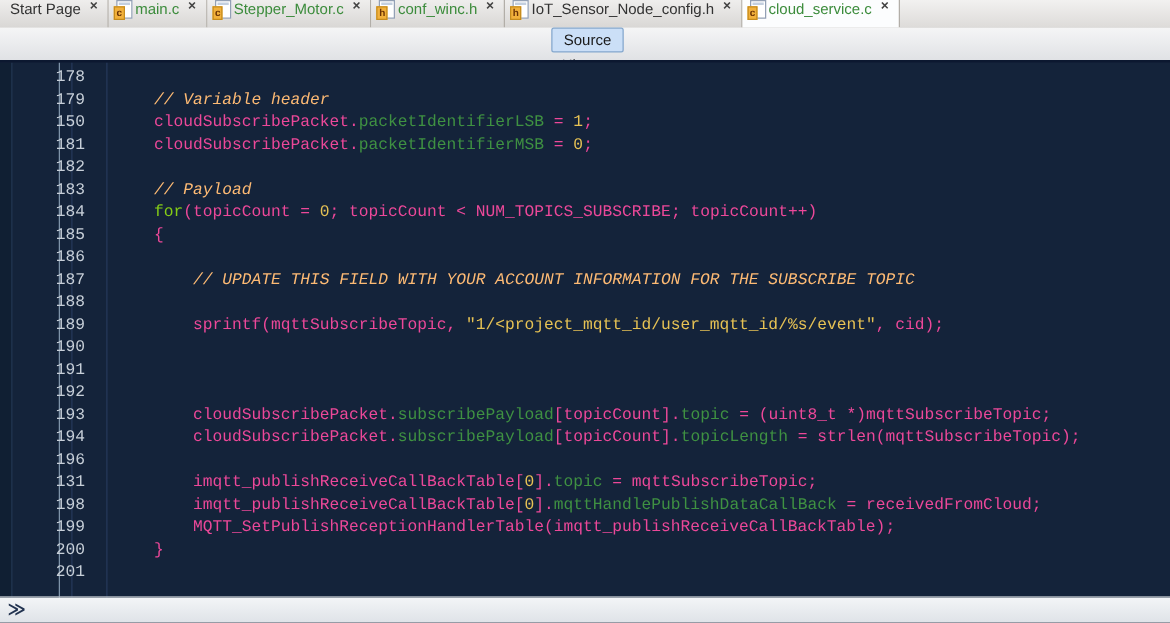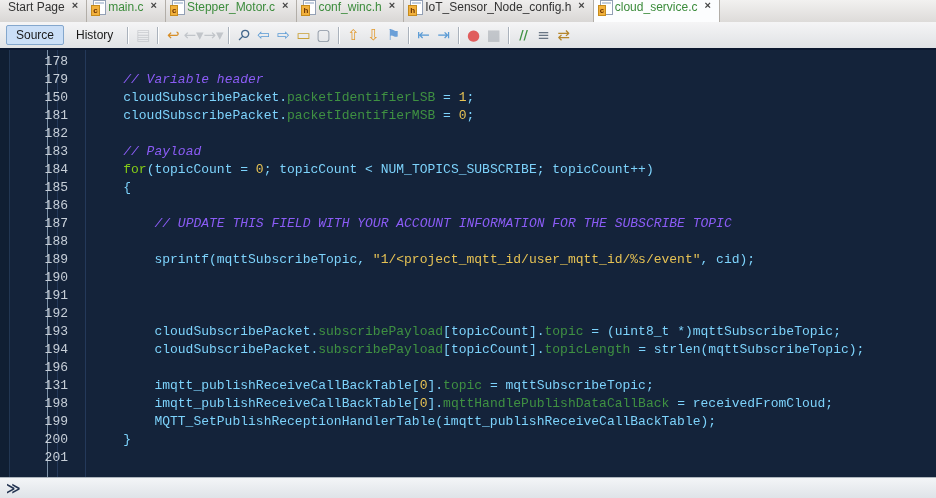--- a/index.html
+++ b/index.html
@@ -21,21 +21,21 @@
   .tclose{font-weight:bold;font-size:11px;color:#444;padding:0 1px;line-height:10px;}
   .ficon{display:inline-block;width:11px;height:13px;background:#fff;
          border:1px solid #93a0b5;position:relative;flex:none;}
   .ficon::before{content:"";position:absolute;top:1px;left:1px;right:1px;height:2px;background:#c3cfdf;}
   .ficon b{position:absolute;left:-3px;bottom:-2px;background:#f2b13c;color:#6b3305;
            font:bold 8px/9px "Liberation Sans",sans-serif;padding:0 1px;border:1px solid #c68c1d;}
 
   
   .toolbar{position:absolute;top:22px;left:0;right:0;height:26px;
            background:linear-gradient(#f5f5f6,#e0e2e5);
-           border-bottom:1px solid #9fb0c0;display:flex;align-items:center;}
+           border-bottom:1px solid #9fb0c0;display:flex;align-items:center;flex-direction:column;}
   .btn-source{margin:0 2px 0 6px;padding:2px 9px;background:#cbdff7;
               border:1px solid #84a7cd;border-radius:2px;font-size:12px;color:#1a1a1a;}
   .btn-history{padding:3px 10px;font-size:12px;color:#1a1a1a;background:transparent;border:none;}
   .tb-sep{width:1px;height:17px;background:#aab2bc;border-right:1px solid #fff;margin:0 4px;flex:none;}
   .tb-icon{display:inline-block;min-width:20px;text-align:center;
            font:15px/22px "DejaVu Sans",sans-serif;cursor:default;flex:none;}
   .tb-icon.small{font-size:12px;font-weight:bold;}
   .tb-icon.disabled{opacity:.5;}
   .tb-icon.rot{transform:rotate(45deg);}
 
@@ -45,22 +45,22 @@
   .glyph-strip{position:absolute;top:0;bottom:0;left:0;width:9px;background:#101f33;
                border-right:1px solid #223753;}
   .gutter-border{position:absolute;top:0;bottom:0;left:47px;width:1px;background:#7e93a9;}
   .iguide{position:absolute;top:0;bottom:0;width:1px;background:#24395a;}
   .rows{position:absolute;top:3px;left:0;right:0;
         font-family:"Liberation Mono","DejaVu Sans Mono",monospace;font-size:13px;padding-left:28px;}
   .row{display:flex;height:18px;line-height:18px;white-space:pre;}
   .ln{width:47px;flex:none;text-align:right;padding-right:7px;box-sizing:border-box;
       color:#c7cfd8;}
   .cd{margin-left:17px;}
-  .seg-t{color:#7dd3fc;}
-  .seg-c{color:#8b5cf6;font-style:italic;}
+  .seg-t{color:#ec4899;}
+  .seg-c{color:#fdba74;font-style:italic;}
   .seg-k{color:#84cc16;}
   .seg-n{color:#e6c254;}
   .seg-s{color:#e6c254;}
   .seg-f{color:#3f9142;}
 
   
   .crumbbar{position:absolute;left:0;right:0;bottom:0;height:20px;
             background:linear-gradient(#f3f5f7,#dfe3e8);border-top:1px solid #aeb6be;
             display:flex;align-items:center;}
   .crumb-chevron{margin-left:6px;font:bold 14px/18px "DejaVu Sans",sans-serif;color:#223350;}

